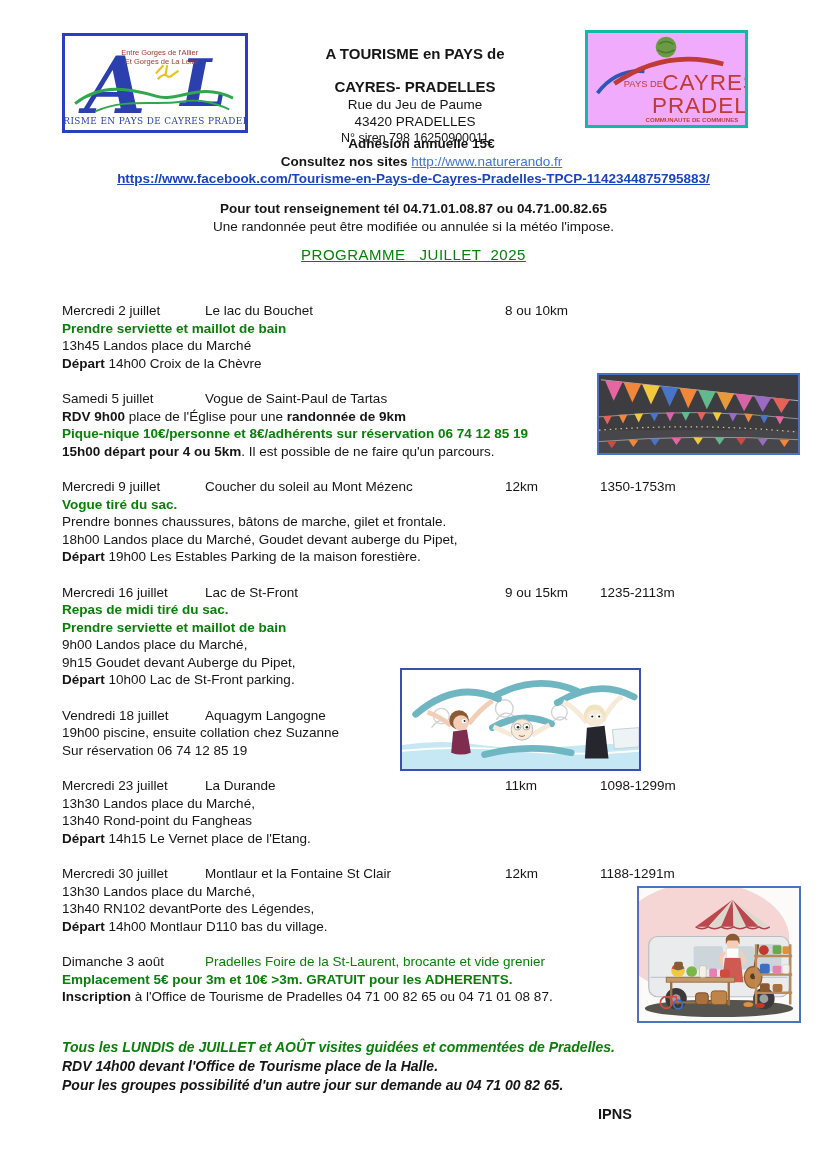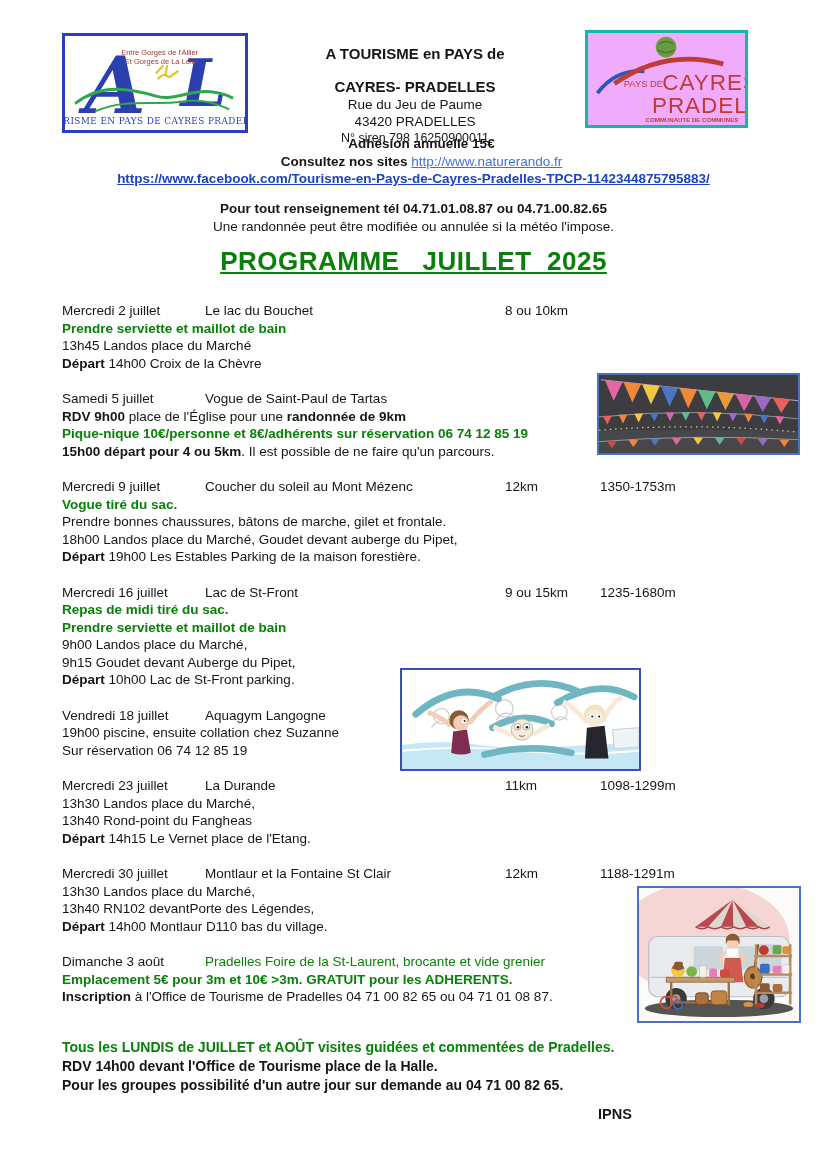--- a/index.html
+++ b/index.html
@@ -26,33 +26,33 @@
   .head-center .addr{font-size:13.5px;line-height:17px;}
   .head-center .siren{font-size:12.5px;line-height:17px;}
   
   .info{position:absolute;left:0;top:135px;width:827px;text-align:center;font-size:13.5px;line-height:17.5px;}
   .info .b{font-weight:700;padding-left:16px;}
   a.site-link{color:var(--link-light);text-decoration:underline;font-weight:400;}
   a.fb-link{color:var(--link-dark);text-decoration:underline;font-weight:700;}
   .contact{position:absolute;left:0;top:200px;width:827px;text-align:center;font-size:13.5px;line-height:17.5px;}
   .contact .b{font-weight:700;}
   .prog-title{position:absolute;left:0;top:246px;width:827px;text-align:center;}
-  .prog-title span{font-size:26px;font-weight:700;color:var(--green);text-decoration:underline;white-space:pre;letter-spacing:.5px;}
+  .prog-title span{font-size:15px;font-weight:400;color:var(--green);text-decoration:underline;white-space:pre;letter-spacing:.5px;}
   
   .events{position:absolute;left:62px;top:302px;width:710px;font-size:13.5px;line-height:17.5px;}
   .event{margin-bottom:18px;}
   .event-head{position:relative;font-weight:400;}
   .ev-date{display:inline-block;width:143px;}
   .ev-title.green{color:var(--green);}
   .ev-km{position:absolute;left:443px;top:0;}
   .ev-alt{position:absolute;left:538px;top:0;}
   .seg.bold{font-weight:700;}
   .seg.green{font-weight:700;color:var(--green);}
   
-  .footer{position:absolute;left:62px;top:1038px;width:710px;font-size:14px;line-height:19px;font-weight:700;}
+  .footer{position:absolute;left:62px;top:1038px;width:710px;font-size:14px;line-height:19px;font-weight:700;font-style:italic;}
   .footer .greenline{color:var(--green);}
   .ipns{position:absolute;left:598px;top:1106px;font-size:14.5px;font-weight:700;}
   
   .photo{position:absolute;border:2px solid #4a72c4;background:#fff;}
   .photo svg{display:block;}
   .photo-flags{left:597px;top:373px;width:203px;height:82px;}
   .photo-aqua{left:400px;top:668px;width:241px;height:103px;border-color:#3a50b0;}
   .photo-market{left:637px;top:886px;width:164px;height:137px;}
 </style>
 </head>
@@ -136,21 +136,21 @@
         <div class="event-line"><span class="seg bold">15h00 départ pour 4 ou 5km</span><span class="seg">. Il est possible de ne faire qu'un parcours.</span></div>
       </div>
       <div class="event">
         <div class="event-head"><span class="ev-date">Mercredi 9 juillet</span><span class="ev-title">Coucher du soleil au Mont Mézenc</span><span class="ev-km">12km</span><span class="ev-alt">1350-1753m</span></div>
         <div class="event-line"><span class="seg green">Vogue tiré du sac.</span></div>
         <div class="event-line"><span class="seg">Prendre bonnes chaussures, bâtons de marche, gilet et frontale.</span></div>
         <div class="event-line"><span class="seg">18h00 Landos place du Marché, Goudet devant auberge du Pipet,</span></div>
         <div class="event-line"><span class="seg bold">Départ</span><span class="seg"> 19h00 Les Estables Parking de la maison forestière.</span></div>
       </div>
       <div class="event">
-        <div class="event-head"><span class="ev-date">Mercredi 16 juillet</span><span class="ev-title">Lac de St-Front</span><span class="ev-km">9 ou 15km</span><span class="ev-alt">1235-1680m</span></div>
+        <div class="event-head"><span class="ev-date">Mercredi 16 juillet</span><span class="ev-title">Lac de St-Front</span><span class="ev-km">9 ou 15km</span><span class="ev-alt">1235-2113m</span></div>
         <div class="event-line"><span class="seg green">Repas de midi tiré du sac.</span></div>
         <div class="event-line"><span class="seg green">Prendre serviette et maillot de bain</span></div>
         <div class="event-line"><span class="seg">9h00 Landos place du Marché,</span></div>
         <div class="event-line"><span class="seg">9h15 Goudet devant Auberge du Pipet,</span></div>
         <div class="event-line"><span class="seg bold">Départ</span><span class="seg"> 10h00 Lac de St-Front parking.</span></div>
       </div>
       <div class="event">
         <div class="event-head"><span class="ev-date">Vendredi 18 juillet</span><span class="ev-title">Aquagym Langogne</span></div>
         <div class="event-line"><span class="seg">19h00 piscine, ensuite collation chez Suzanne</span></div>
         <div class="event-line"><span class="seg">Sur réservation 06 74 12 85 19</span></div>

